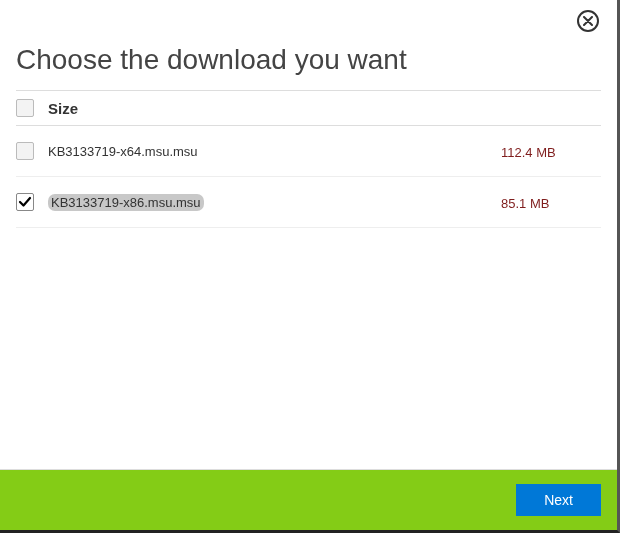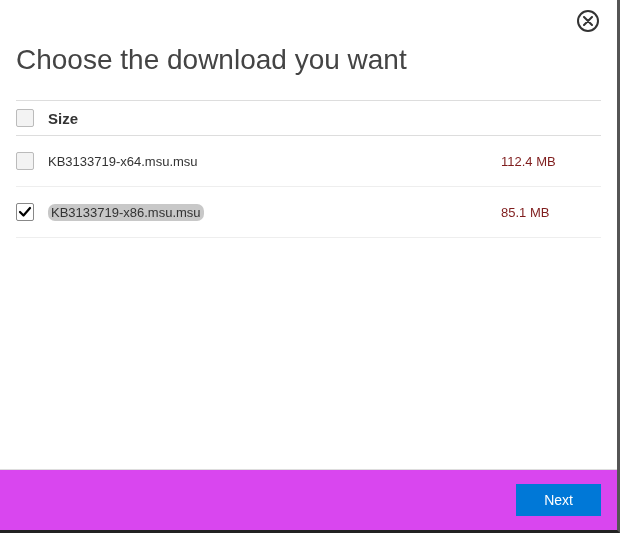--- a/index.html
+++ b/index.html
@@ -40,21 +40,21 @@
     }
     .close-btn svg {
       width: 10px;
       height: 10px;
     }
     .title {
       font-size: 28px;
       font-weight: 300;
       color: #444;
       margin-top: 32px;
-      margin-bottom: 24px;
+      margin-bottom: 14px;
     }
     .header-row {
       display: flex;
       align-items: center;
       border-top: 1px solid #ddd;
       border-bottom: 1px solid #ddd;
       padding: 8px 0;
     }
     .checkbox-cell {
       width: 32px;
@@ -91,21 +91,21 @@
       font-weight: 600;
     }
     .col-size {
       width: 100px;
       font-size: 15px;
       color: #333;
       font-weight: 600;
     }
     .data-row {
       display: flex;
-      align-items: center;
+      align-items: flex-end;
       border-bottom: 1px solid #eee;
       padding: 16px 0;
     }
     .data-row .file-name {
       flex: 1;
       font-size: 13px;
       color: #333;
     }
     .data-row .file-name.selected {
       background: #c8c8c8;
@@ -124,21 +124,21 @@
     }
     .footer {
       position: absolute;
       bottom: 0;
       left: 0;
       right: 0;
       padding: 14px 16px;
       border-top: 1px solid #ddd;
       display: flex;
       justify-content: flex-end;
-      background: #d946ef;
+      background: #84cc16;
     }
     .next-btn {
       background: #0078d7;
       color: #fff;
       border: none;
       font-size: 14px;
       padding: 8px 28px;
       cursor: pointer;
       font-family: inherit;
     }

